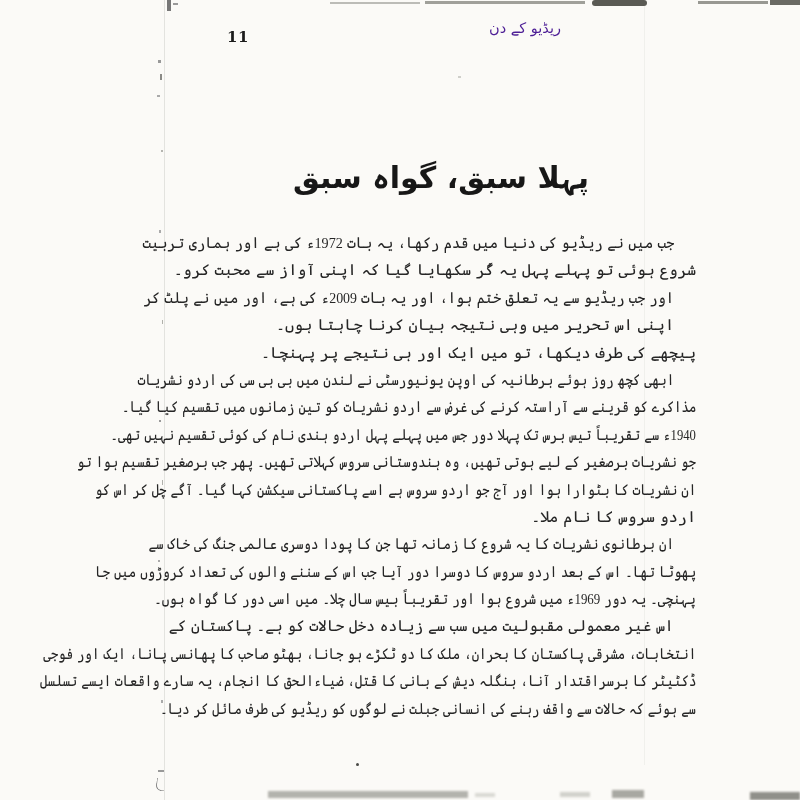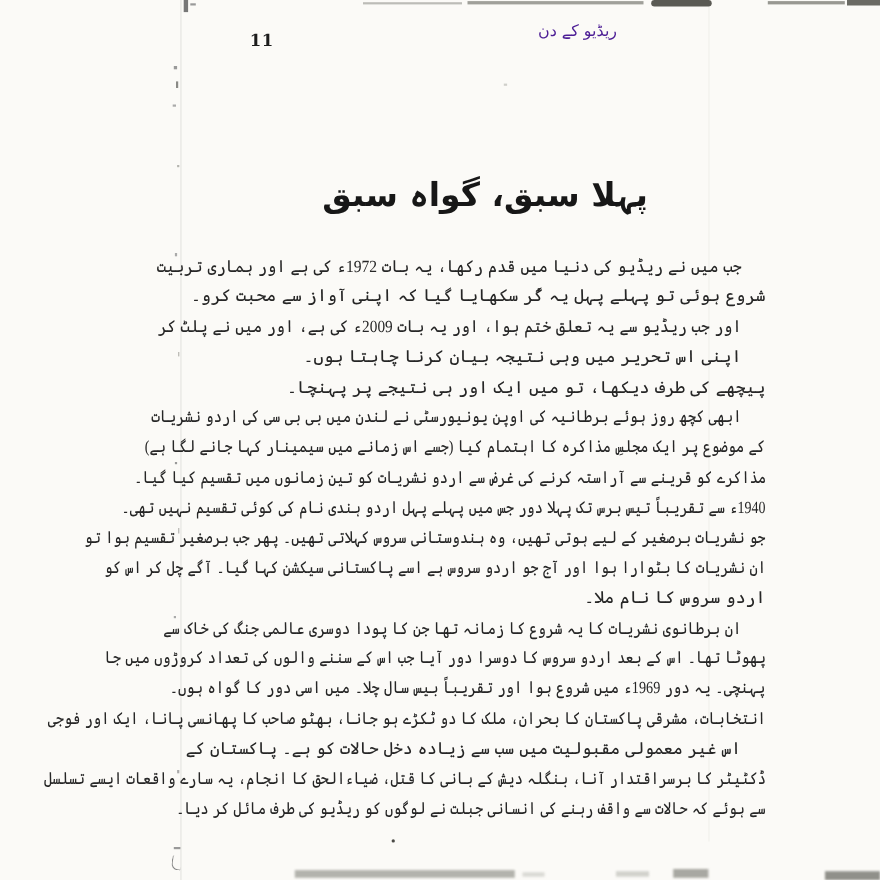--- a/index.html
+++ b/index.html
@@ -80,26 +80,25 @@
 <div class="page-number">11</div>
 <div class="running-header">ریڈیو کے دن</div>
 <div class="chapter-title">پہلا سبق، گواہ سبق</div>
 <div class="body-text">
     <div class="line indent fill"><span style="transform: scaleX(0.914527);">جب میں نے ریڈیو کی دنیا میں قدم رکھا، یہ بات 1972ء کی ہے اور ہماری تربیت</span></div>
     <div class="line"><span style="transform: scaleX(1);">شروع ہوئی تو پہلے پہل یہ گُر سکھایا گیا کہ اپنی آواز سے محبت کرو۔</span></div>
     <div class="line indent fill"><span style="transform: scaleX(0.897265);">اور جب ریڈیو سے یہ تعلق ختم ہوا، اور یہ بات 2009ء کی ہے، اور میں نے پلٹ کر</span></div>
     <div class="line indent"><span style="transform: scaleX(1);">اپنی اس تحریر میں وہی نتیجہ بیان کرنا چاہتا ہوں۔</span></div>
     <div class="line"><span style="transform: scaleX(1);">پیچھے کی طرف دیکھا، تو میں ایک اور ہی نتیجے پر پہنچا۔</span></div>
     <div class="line indent fill"><span style="transform: scaleX(0.825021);">ابھی کچھ روز ہوئے برطانیہ کی اوپن یونیورسٹی نے لندن میں بی بی سی کی اردو نشریات</span></div>
-    <div class="line fill"><span style="transform: scaleX(0.82493);">کے موضوع پر ایک مجلسِ مذاکرہ کا اہتمام کیا (جسے اس زمانے میں سیمینار کہا جانے لگا ہے)</span></div>
     <div class="line fill"><span style="transform: scaleX(0.82);">مذاکرے کو قرینے سے آراستہ کرنے کی غرض سے اردو نشریات کو تین زمانوں میں تقسیم کیا گیا۔</span></div>
     <div class="line fill"><span style="transform: scaleX(0.82);">1940ء سے تقریباً تیس برس تک پہلا دور جس میں پہلے پہل اردو ہندی نام کی کوئی تقسیم نہیں تھی۔</span></div>
     <div class="line fill"><span style="transform: scaleX(0.82);">جو نشریات برصغیر کے لیے ہوتی تھیں، وہ ہندوستانی سروس کہلاتی تھیں۔ پھر جب برصغیر تقسیم ہوا تو</span></div>
     <div class="line fill"><span style="transform: scaleX(0.82);">ان نشریات کا بٹوارا ہوا اور آج جو اردو سروس ہے اسے پاکستانی سیکشن کہا گیا۔ آگے چل کر اس کو</span></div>
     <div class="line"><span style="transform: scaleX(1); text-align: right;">اردو سروس کا نام ملا۔</span></div>
     <div class="line indent fill"><span style="transform: scaleX(0.825108);">ان برطانوی نشریات کا یہ شروع کا زمانہ تھا جن کا پودا دوسری عالمی جنگ کی خاک سے</span></div>
     <div class="line fill"><span style="transform: scaleX(0.82);">پھوٹا تھا۔ اس کے بعد اردو سروس کا دوسرا دور آیا جب اس کے سننے والوں کی تعداد کروڑوں میں جا</span></div>
     <div class="line"><span style="transform: scaleX(0.833418);">پہنچی۔ یہ دور 1969ء میں شروع ہوا اور تقریباً بیس سال چلا۔ میں اسی دور کا گواہ ہوں۔</span></div>
+    <div class="line indent"><span style="transform: scaleX(0.958566);">اس غیر معمولی مقبولیت میں سب سے زیادہ دخل حالات کو ہے۔ پاکستان کے</span></div>
     <div class="line fill"><span style="transform: scaleX(0.82);">انتخابات، مشرقی پاکستان کا بحران، ملک کا دو ٹکڑے ہو جانا، بھٹو صاحب کا پھانسی پانا، ایک اور فوجی</span></div>
-    <div class="line indent"><span style="transform: scaleX(0.958566);">اس غیر معمولی مقبولیت میں سب سے زیادہ دخل حالات کو ہے۔ پاکستان کے</span></div>
     <div class="line fill"><span style="transform: scaleX(0.82);">ڈکٹیٹر کا برسراقتدار آنا، بنگلہ دیش کے بانی کا قتل، ضیاءالحق کا انجام، یہ سارے واقعات ایسے تسلسل</span></div>
     <div class="line"><span style="transform: scaleX(0.811819);">سے ہوئے کہ حالات سے واقف رہنے کی انسانی جبلت نے لوگوں کو ریڈیو کی طرف مائل کر دیا۔</span></div>
   </div>
 
 </body></html>

